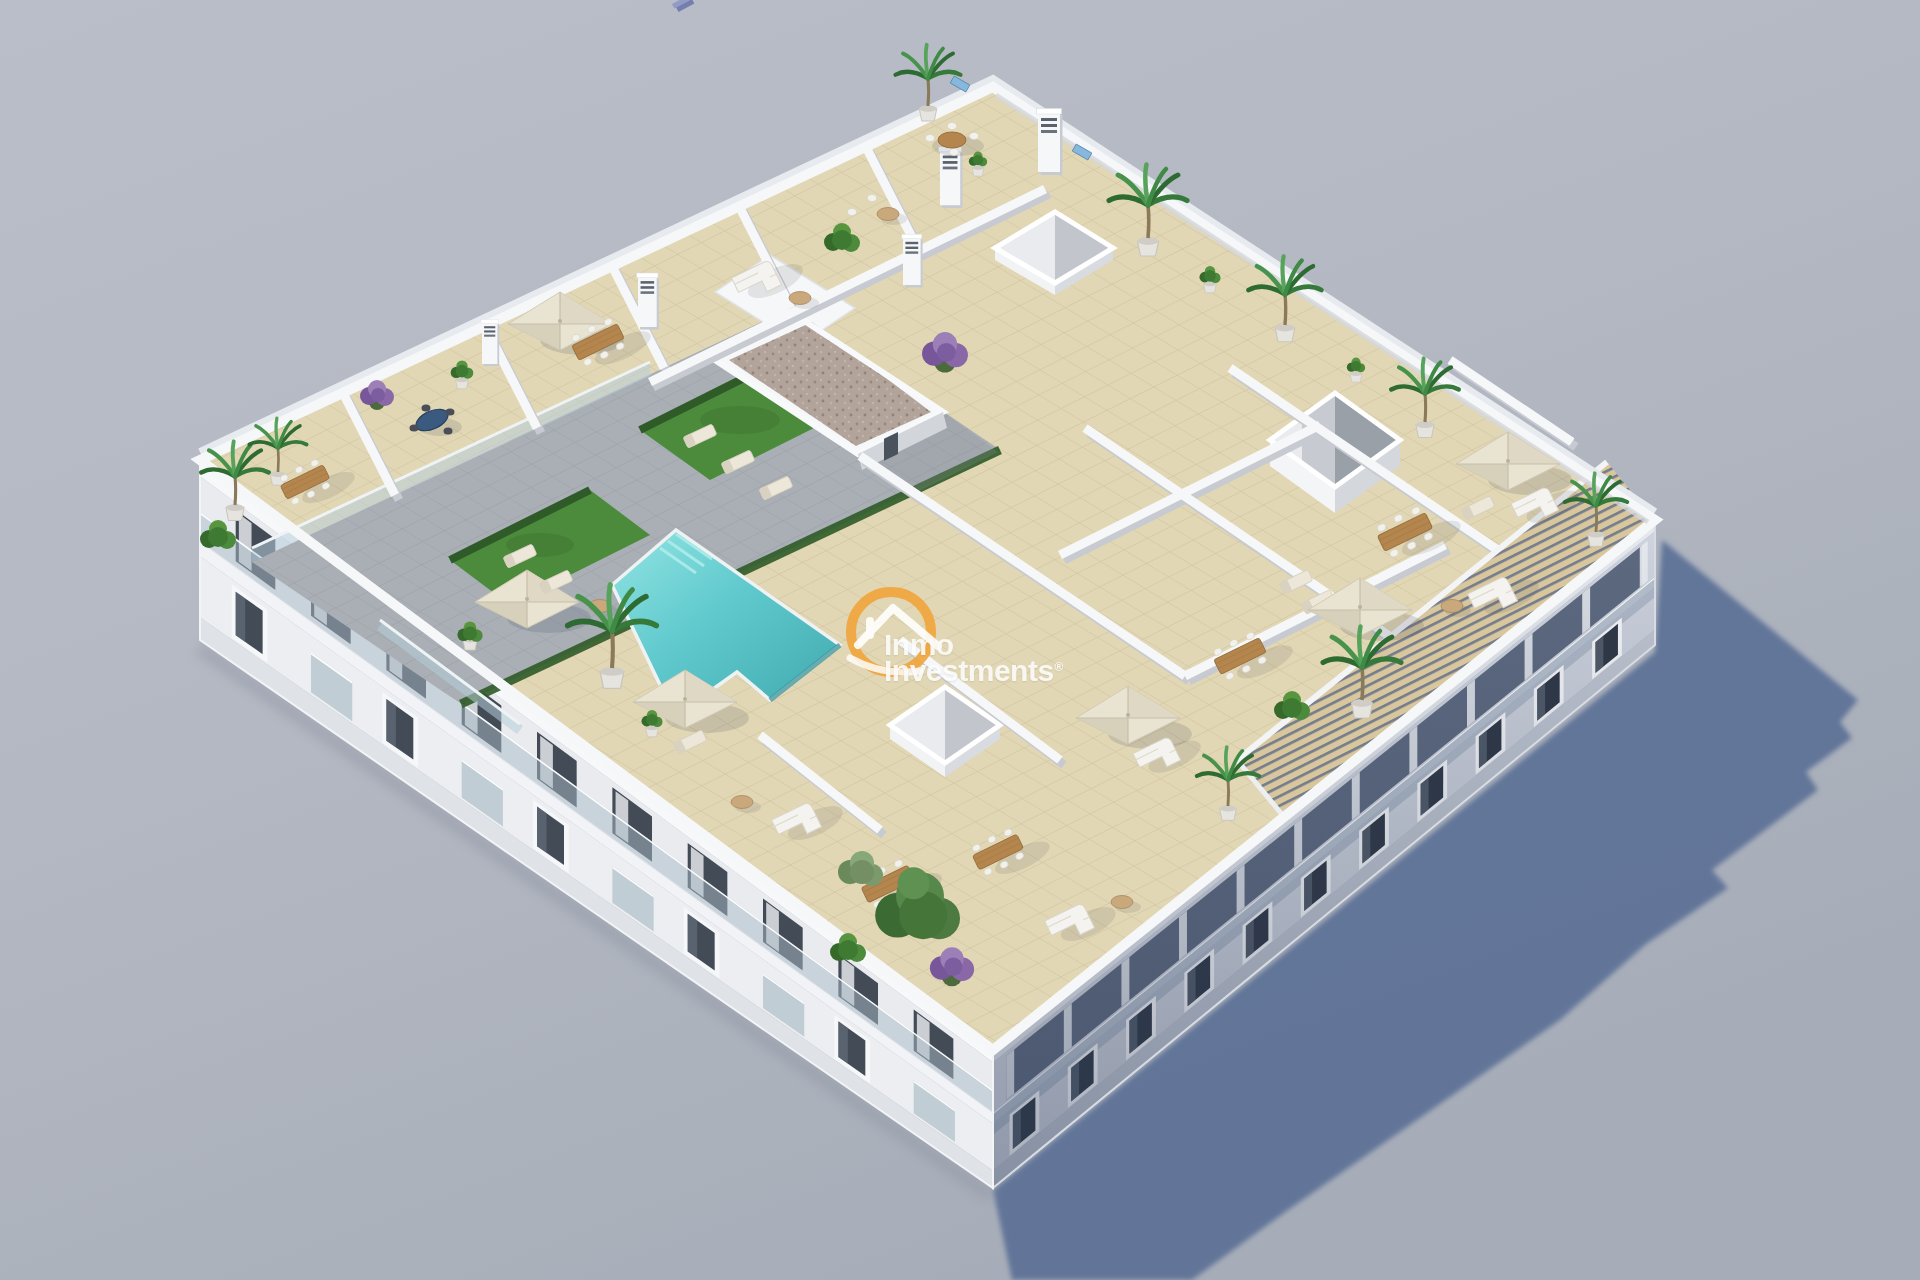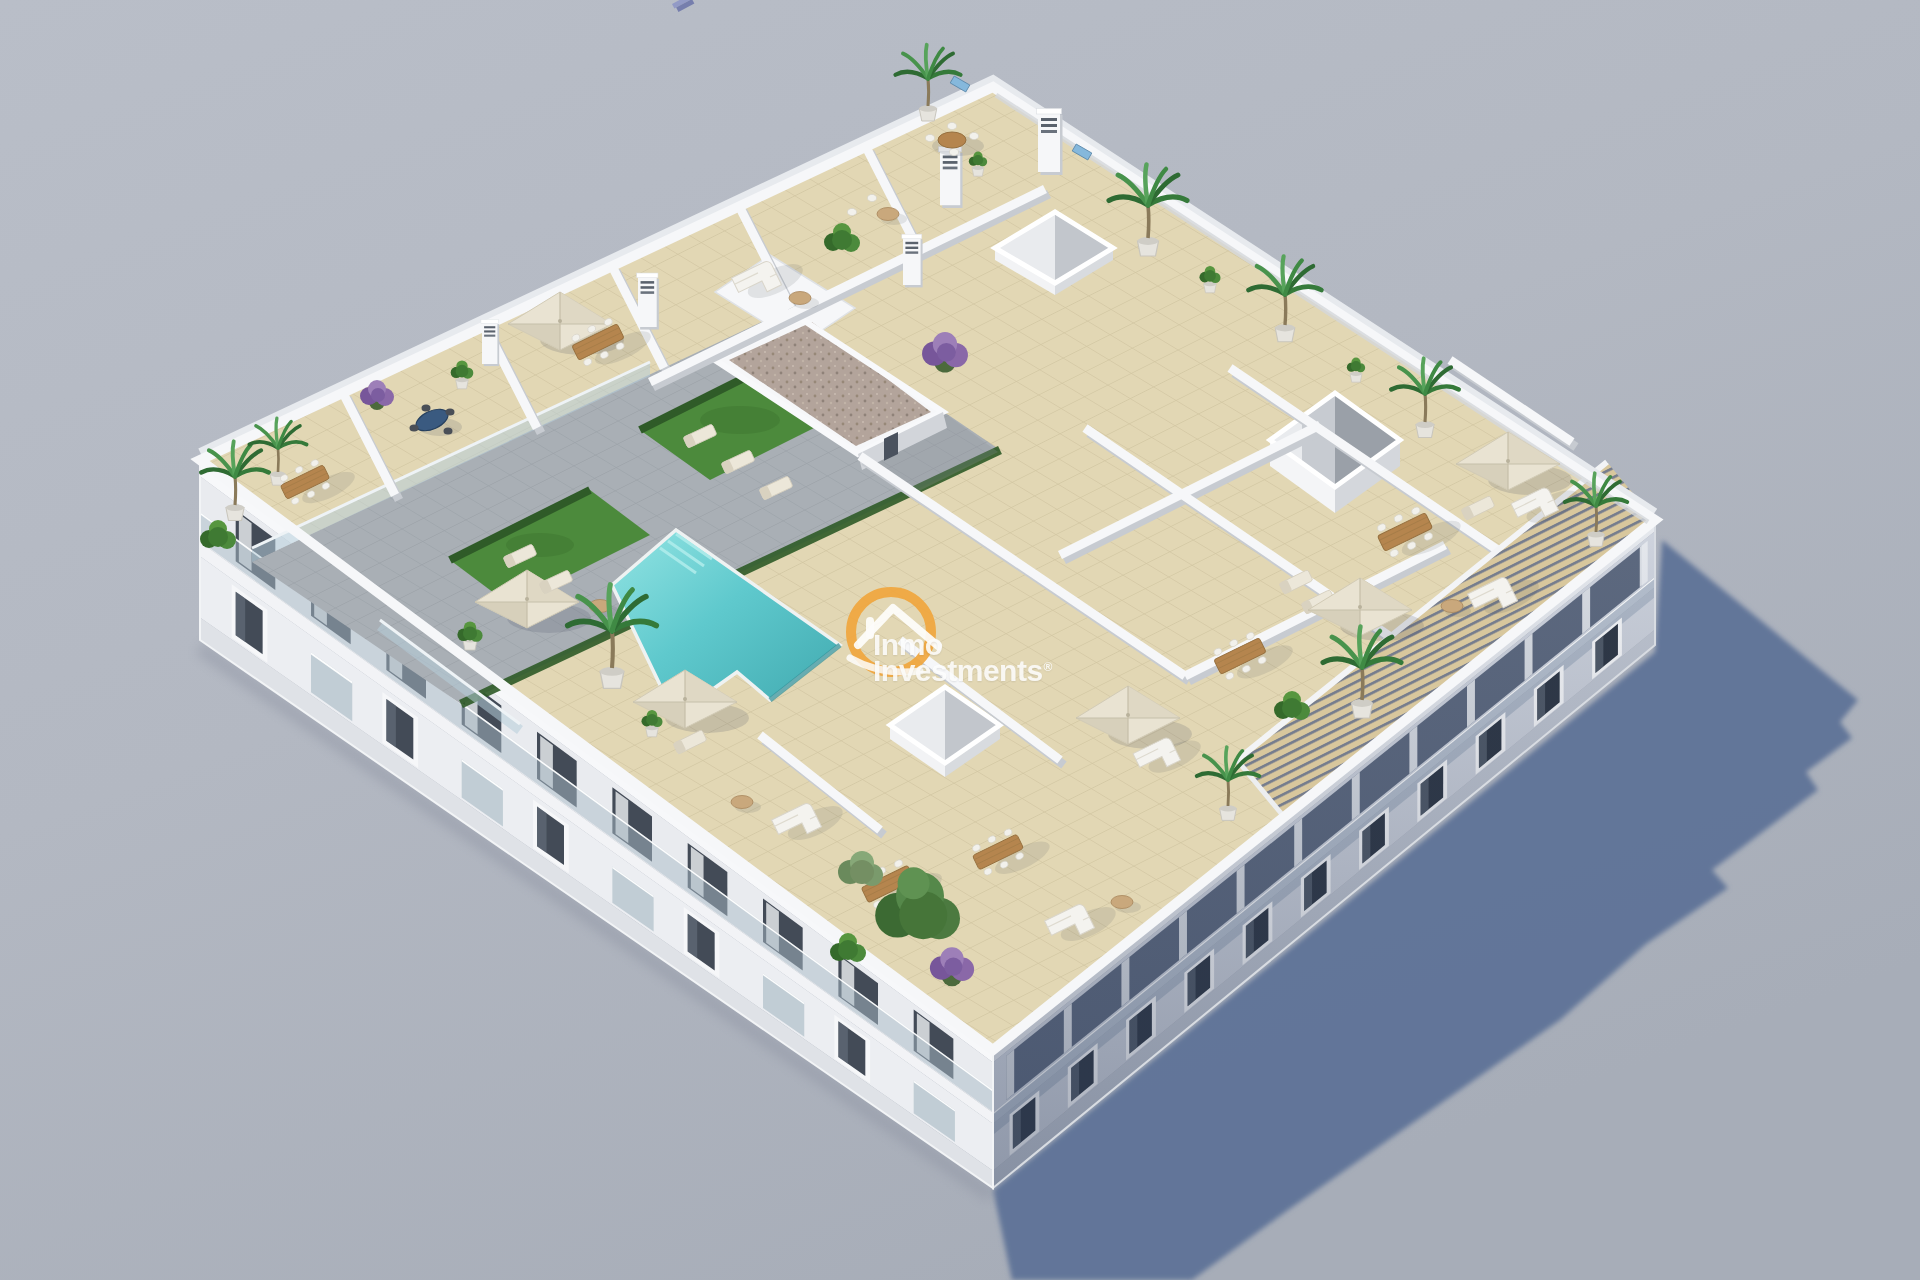--- a/index.html
+++ b/index.html
@@ -3,21 +3,21 @@
 <meta charset="utf-8">
 <style>
   html,body{margin:0;padding:0;background:#9aa0ac;}
   .stage{position:relative;width:1920px;height:1280px;overflow:hidden;
          font-family:"Liberation Sans", sans-serif;}
   .stage svg{position:absolute;left:0;top:0;}
   
   .watermark{position:absolute;left:840px;top:583px;width:300px;height:140px;
              opacity:.95;pointer-events:none;}
   .wm-logo{position:absolute;left:12px;top:10px;}
-  .wm-text{position:absolute;left:33px;top:50px;
+  .wm-text{position:absolute;left:44px;top:50px;
            font-weight:bold;font-size:30px;line-height:23px;letter-spacing:-.5px;
            color:rgba(255,255,255,.9);white-space:nowrap;
            text-shadow:0 1px 2px rgba(60,60,60,.12);}
   .wm-text sup{font-size:12px;vertical-align:10px;margin-left:1px;}
 </style>
 </head>
 <body>
 
 <div class="stage">
 <svg width="1920" height="1280" viewBox="0 0 1920 1280">

